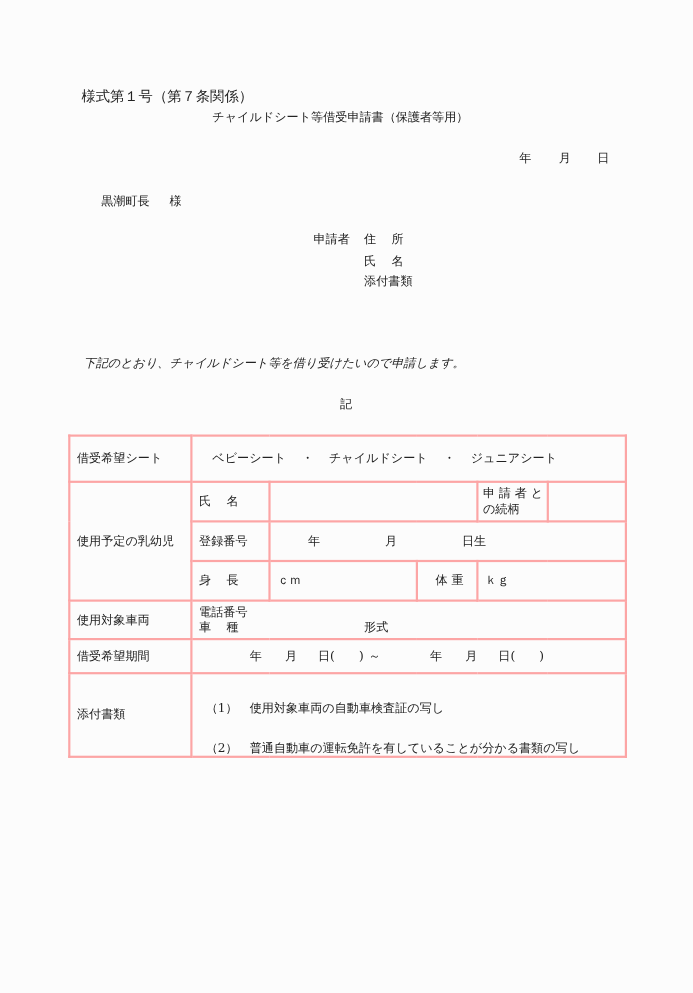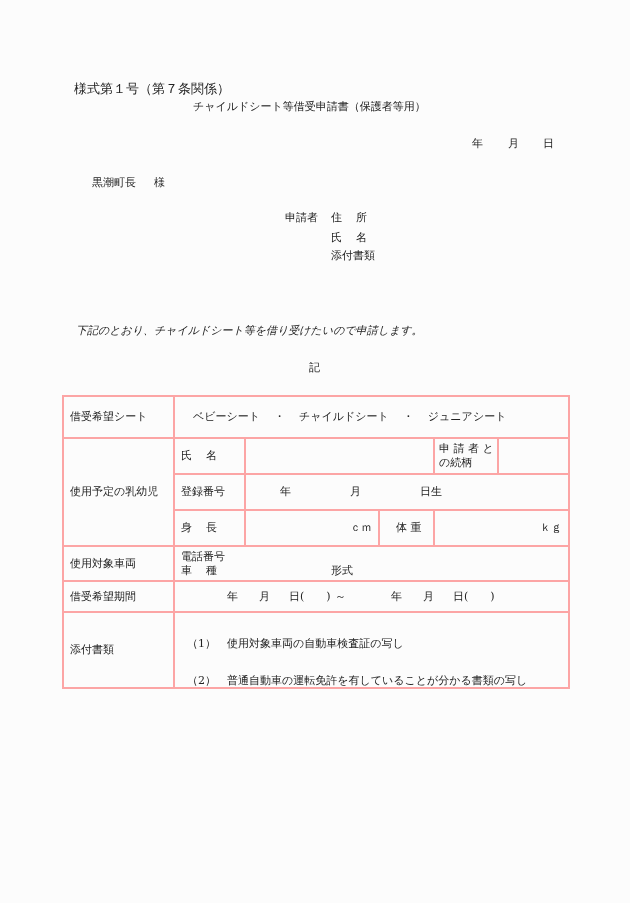--- a/index.html
+++ b/index.html
@@ -39,21 +39,21 @@
     border: 2px solid #fca5a5;
     padding: 0 6px;
     vertical-align: middle;
     white-space: nowrap;
     line-height: 1.25;
   }
   table.form td.head { padding-left: 6px; }
   .seat-options span { display: inline-block; text-align: center; }
   .seat-options .sep { margin: 0 14px; }
   .sp-wide { letter-spacing: 14px; }
-  .right { text-align: right; }
+  .right { }
   .dob span { display: inline-block; }
   .period span { display: inline-block; }
   .attach div { line-height: 13px; margin-top: 24px; }
   .attach .num { display: inline-block; width: 40px; }
 </style>
 </head>
 <body>
 
 <div class="abs form-no">様式第１号（第７条関係）</div>
 <div class="abs title">チャイルドシート等借受申請書（保護者等用）</div>

